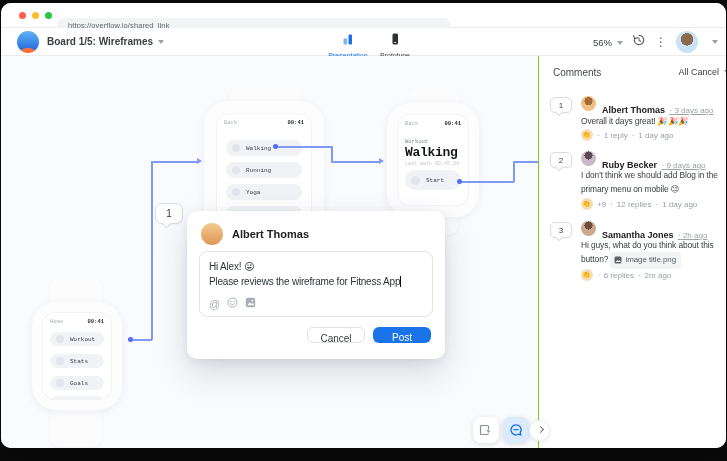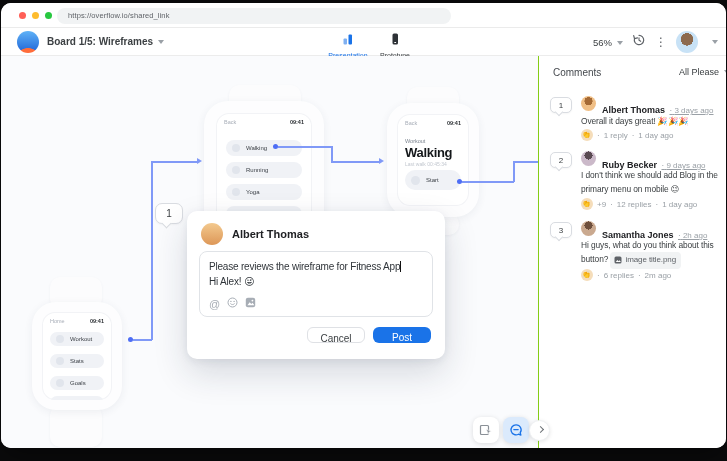--- a/index.html
+++ b/index.html
@@ -2,21 +2,21 @@
 <html><head>
 <meta charset="utf-8">
 <style>
   * { margin:0; padding:0; box-sizing:border-box; }
   html,body { width:727px; height:461px; background:#0b0b0c; font-family:"Liberation Sans","DejaVu Sans",sans-serif; overflow:hidden; }
   .window { position:absolute; left:1px; top:3px; width:725px; height:445px; background:#fff; border-radius:10px; overflow:hidden; box-shadow:0 8px 30px rgba(0,0,0,.5); }
 
   
   .browser-bar { position:absolute; left:0; top:0; width:100%; height:25px; background:#fff; border-bottom:1px solid #ebebeb; }
   .tl-dot { position:absolute; top:9px; width:7px; height:7px; border-radius:50%; }
-  .url-pill { position:absolute; left:56px; top:5px; width:394px; height:16px; background:#f1f3f4; border-radius:8px; font-size:7.5px; line-height:16px; color:#5f6368; padding-left:11px; letter-spacing:.1px; }
+  .url-pill { position:absolute; left:56px; top:15px; width:394px; height:16px; background:#f1f3f4; border-radius:8px; font-size:7.5px; line-height:16px; color:#5f6368; padding-left:11px; letter-spacing:.1px; }
 
   
   .toolbar { position:absolute; left:0; top:25px; width:100%; height:28px; background:#fff; border-bottom:1px solid #ececec; }
   .logo { position:absolute; left:16px; top:3px; width:22px; height:22px; border-radius:50%;
           background: radial-gradient(circle at 50% 138%, #ff6d3b 40%, rgba(255,109,59,0) 42%), linear-gradient(180deg,#5fb2f7,#1e63d6); }
   .board-title { position:absolute; left:46px; top:8px; font-size:10px; font-weight:bold; color:#3c4043; cursor:default; }
   .caret { display:inline-block; width:0; height:0; border-left:3.5px solid transparent; border-right:3.5px solid transparent; border-top:4px solid #9aa0a6; margin-left:5px; vertical-align:1px; }
   .tab { position:absolute; top:3px; width:48px; text-align:center; cursor:pointer; }
   .tab .ticon { display:block; height:12px; margin-bottom:1px; }
   .tab .tlabel { font-size:7px; color:#3c4043; }
@@ -27,21 +27,21 @@
   .tb-avatar { width:22px; height:22px; border-radius:50%; background: radial-gradient(circle at 50% 38%, #8d6a4e 0 35%, #c8e2f6 36%); }
 
   
   .canvas { position:absolute; left:0; top:53px; width:537px; height:392px; background:#fafbfd; }
   .panel { position:absolute; left:537px; top:53px; width:220px; height:392px; background:#fff; border-left:1px solid #84cc16; }
 
   
   .watch { position:absolute; }
   .band { position:absolute; background:#fcfcfd; box-shadow:0 1px 3px rgba(40,50,80,.05); border-radius:10px; }
   .wbody { position:absolute; background:#fdfdfe; border-radius:24px; box-shadow:0 2px 8px rgba(40,50,80,.07); }
-  .wscreen { position:absolute; background:#fff; border-radius:13px; box-shadow:inset 0 0 0 1px #f2f3f6; overflow:hidden; }
+  .wscreen { position:absolute; background:#fff; border-radius:13px; box-shadow:inset 0 0 0 1px #f2f3f6; overflow:hidden;font-family:Liberation Mono, monospace; }
   .whead { position:absolute; left:0; right:0; top:6px; padding:0 8px; display:flex; justify-content:space-between; }
   .whead .wback { font-size:5.5px; color:#a8aeb8; }
   .whead .wtime { font-size:5.5px; font-weight:bold; color:#2b2f33; }
   .pill { position:absolute; background:#f0f2f6; border-radius:8px; display:flex; align-items:center; cursor:pointer; }
   .pill .pico { width:8px; height:8px; border-radius:50%; background:#e1e5ec; margin:0 6px 0 6px; flex:none; }
   .pill .plabel { font-size:6px; color:#3a3f45; }
 
   .w2-cat { position:absolute; left:8px; top:24px; font-size:5.5px; color:#7d8590; }
   .w2-title { position:absolute; left:8px; top:31px; font-size:13px; font-weight:bold; color:#14171a; letter-spacing:-.3px; }
   .w2-sub { position:absolute; left:8px; top:47px; font-size:5px; color:#c2c7cf; }
@@ -229,22 +229,22 @@
   <div class="cline" style="left:150px;top:158px;width:1.5px;height:179px"></div>
   <div class="cline" style="left:150px;top:158px;width:46px;height:1.5px"></div>
   <span class="carrow" style="left:196px;top:155px"></span>
 
   <div class="bubble canvas-marker"><span>1</span></div>
 
   <div class="modal">
     <div class="m-avatar"></div>
     <div class="m-name">Albert Thomas</div>
     <div class="m-box">
+      <div class="m-line">Hi Alex! 😜</div>
       <div class="m-line"><span>Please reviews the wireframe for Fitness App</span><span class="m-caret"></span></div>
-      <div class="m-line">Hi Alex! 😜</div>
       <div class="m-icons">
         <span>@</span>
         <span>
           <svg width="11" height="11">
               <circle cx="5.5" cy="5.5" r="4.5" fill="none" stroke="#a7adb5" stroke-width="1"></circle>
               <circle cx="3.9" cy="4.4" r="0.7" fill="#a7adb5"></circle>
               <circle cx="7.1" cy="4.4" r="0.7" fill="#a7adb5"></circle>
               <path d="M3.6 6.8 a2.4 2.4 0 0 0 3.8 0" fill="none" stroke="#a7adb5" stroke-width="0.9" stroke-linecap="round"></path>
             </svg>
         </span>
@@ -272,21 +272,21 @@
         <path d="M7 1.8 a5 5 0 1 0 2.4 9.4 l2.5 0.9 -0.7 -2.4 A5 5 0 0 0 7 1.8 z" fill="none" stroke="#1a73e8" stroke-width="1.3" stroke-linejoin="round"></path>
         <path d="M4.8 6.6 h4.4" stroke="#1a73e8" stroke-width="1.2" stroke-linecap="round"></path>
       </svg>
   </div>
   <div class="collapse">
       <span></span>
     </div>
 
   <div class="panel">
     <div class="p-title">Comments</div>
-    <div class="p-filter"><span>All Please</span><span class="caret"></span></div>
+    <div class="p-filter"><span>All Cancel</span><span class="caret"></span></div>
     <div class="p-bell">
       <svg width="12" height="13">
           <path d="M6 1.2 C3.8 1.2 2.6 2.8 2.6 5 V8 L1.6 10 H10.4 L9.4 8 V5 C9.4 2.8 8.2 1.2 6 1.2 Z" fill="#494d52"></path>
           <circle cx="6" cy="11.2" r="1.1" fill="#494d52"></circle>
         </svg>
     </div>
 
     <div class="comment" style="top:40px">
       <div class="c-marker bubble"><span>1</span></div>
       <div class="c-avatar av-albert"></div>

